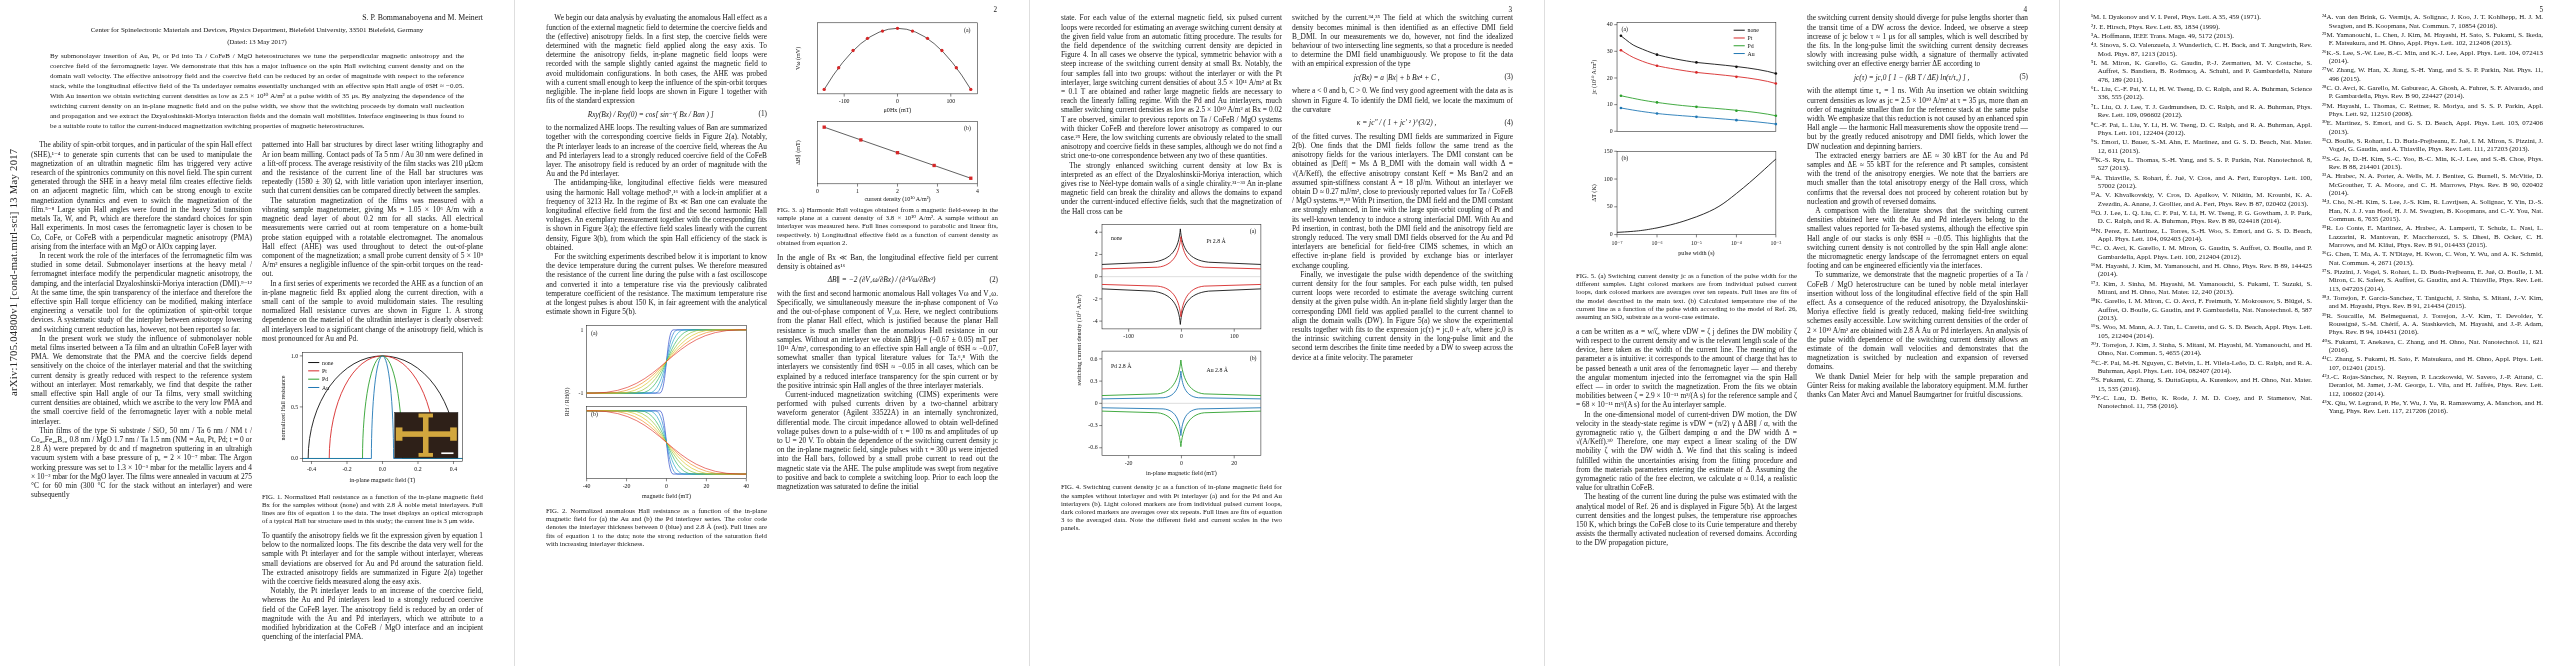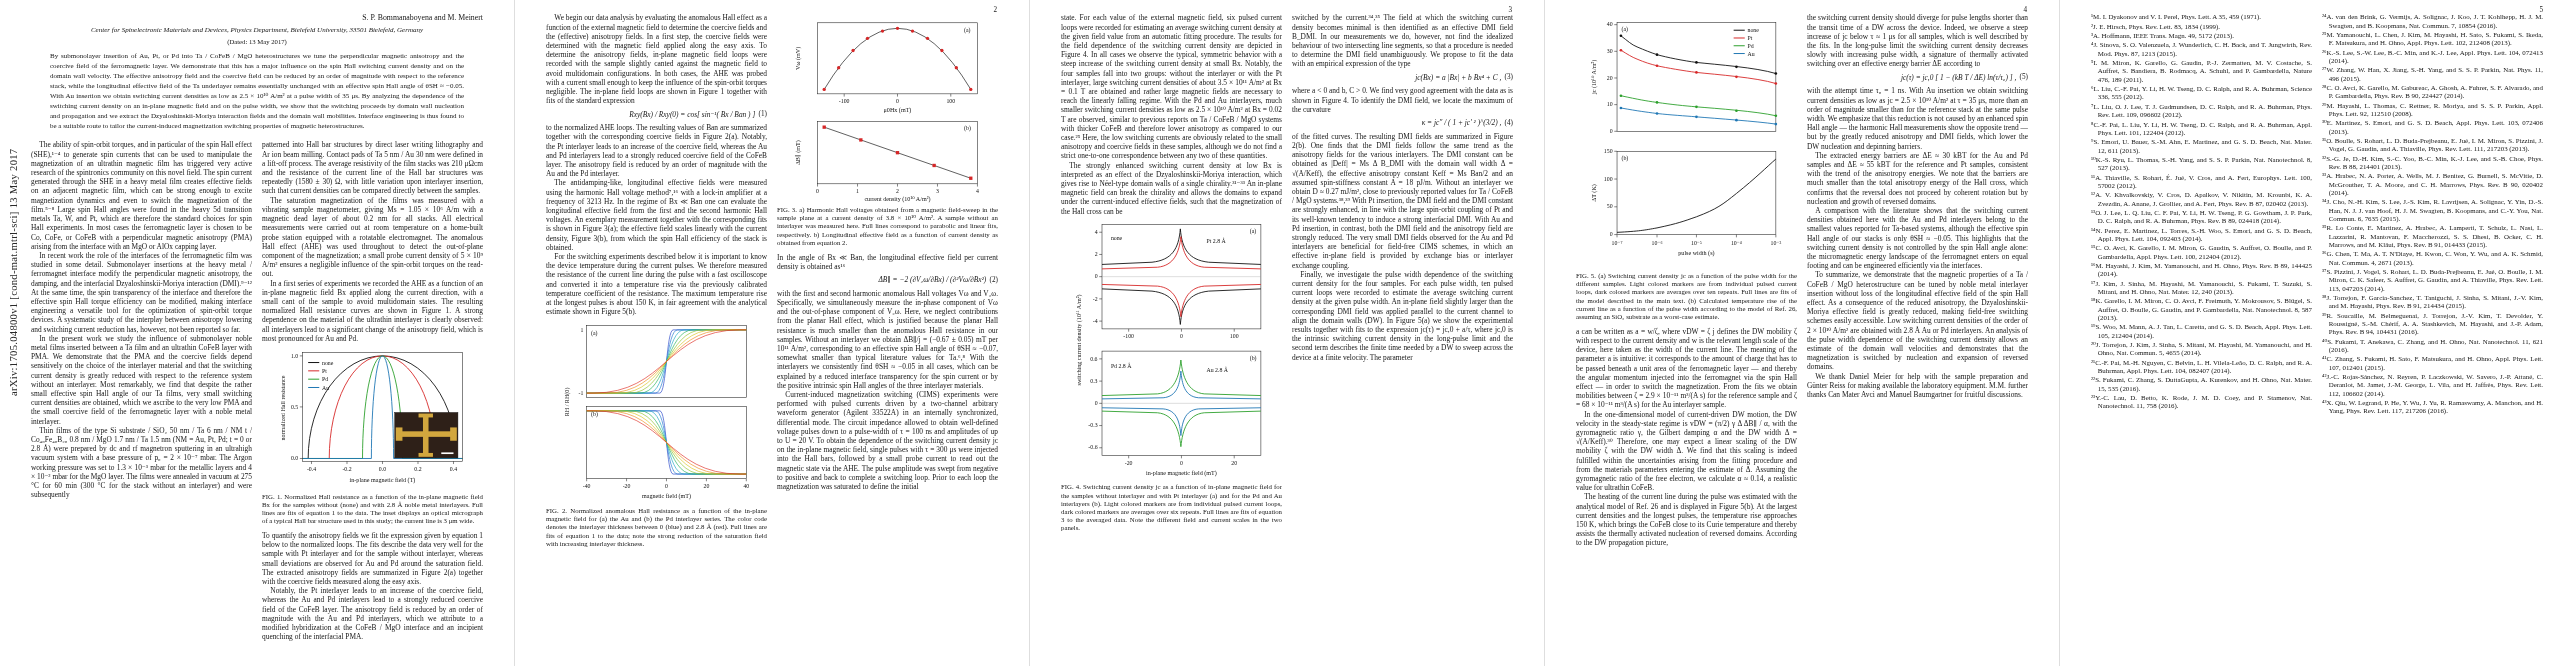--- a/index.html
+++ b/index.html
@@ -5,29 +5,29 @@
   html,body{margin:0;padding:0;background:#ffffff;}
   body{width:2576px;height:667px;overflow:hidden;font-family:"Liberation Serif","DejaVu Serif",serif;color:#161616;}
   .canvas{display:flex;width:2576px;height:667px;background:#fff;}
   .page{position:relative;width:515px;height:667px;box-sizing:border-box;padding:13.3px 31px 14.5px 31px;background:#fff;border-right:0.6px solid #dedede;overflow:hidden;}
   .page:last-child{border-right:none;}
   .pagenum{position:absolute;top:5.6px;right:32px;font-size:7.2px;color:#222;}
   .stamp-anchor{position:absolute;left:7.8px;top:396px;width:0;height:0;}
   .stamp{display:inline-block;transform:rotate(-90deg);transform-origin:0 0;white-space:nowrap;font-size:10.6px;letter-spacing:0.3px;color:#2a2a2a;}
   .title{font-size:11.7px;line-height:14px;font-weight:bold;text-align:center;margin:5.6px 10px 6.7px 10px;}
   .authors{font-size:7.8px;text-align:right;margin-bottom:3.3px;}
-  .affil{font-size:7px;font-style:italic;text-align:center;line-height:8.3px;}
+  .affil{font-size:7px;text-align:center;line-height:8.3px;}
   .dated{font-size:6.7px;text-align:center;margin:3.9px 0 6.7px 0;}
   .abstract{font-size:7px;line-height:10px;text-align:justify;margin:0 19px 9px 19px;}
   .cols{display:flex;gap:10px;}
   .col{width:221px;}
   .col p{margin:0;text-indent:8.3px;text-align:justify;font-size:7.4px;line-height:9.2px;}
   .col p.cont{text-indent:0;}
   .eq{display:flex;align-items:center;gap:3.3px;margin:4.4px 0;}
-  .eqbody{flex:1;text-align:right;font-style:italic;font-size:7.4px;}
+  .eqbody{flex:1;text-align:center;font-style:italic;font-size:7.4px;}
   .eqnum{font-size:7.2px;}
   figure.fig{margin:4.4px 0 5.6px 0;}
   figure.fig svg{display:block;margin:0 auto;}
   figcaption{font-size:6.8px;line-height:8.2px;text-align:justify;margin-top:3.3px;color:#161616;}
   .refcol p.ref{margin:0 0 1.1px 0;font-size:6.9px;line-height:8.3px;text-align:justify;padding-left:6.7px;text-indent:-6.7px;}
   .fig text{font-family:"Liberation Serif","DejaVu Serif",serif;font-size:10.5px;fill:#111;}
   .fig text.axis{font-size:11px;}
   .fig .frame{fill:none;stroke:#222;stroke-width:1;}
   .fig .tick{stroke:#222;stroke-width:1;}
   .fig .curve{fill:none;stroke-width:1.6;}

